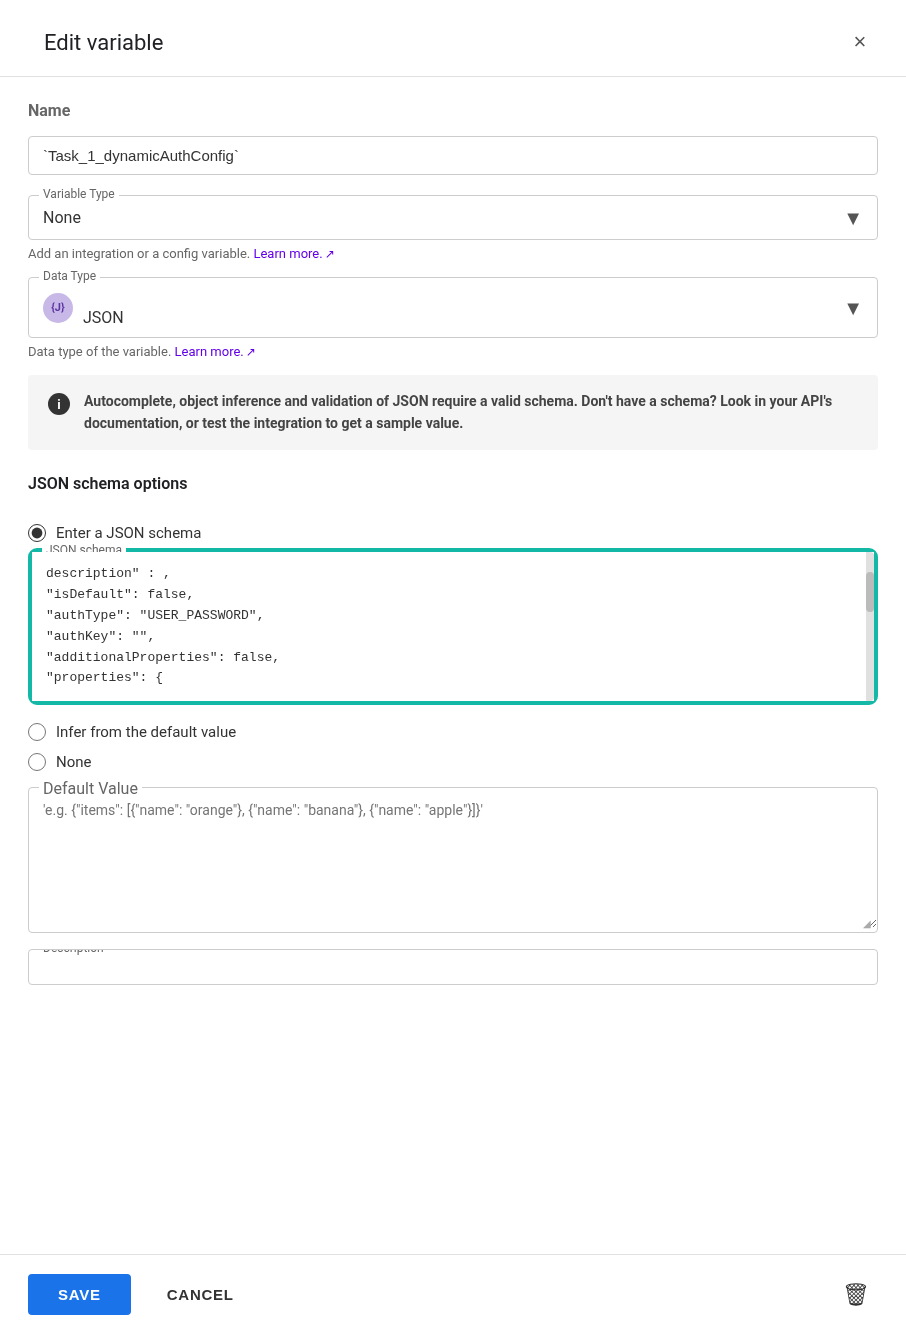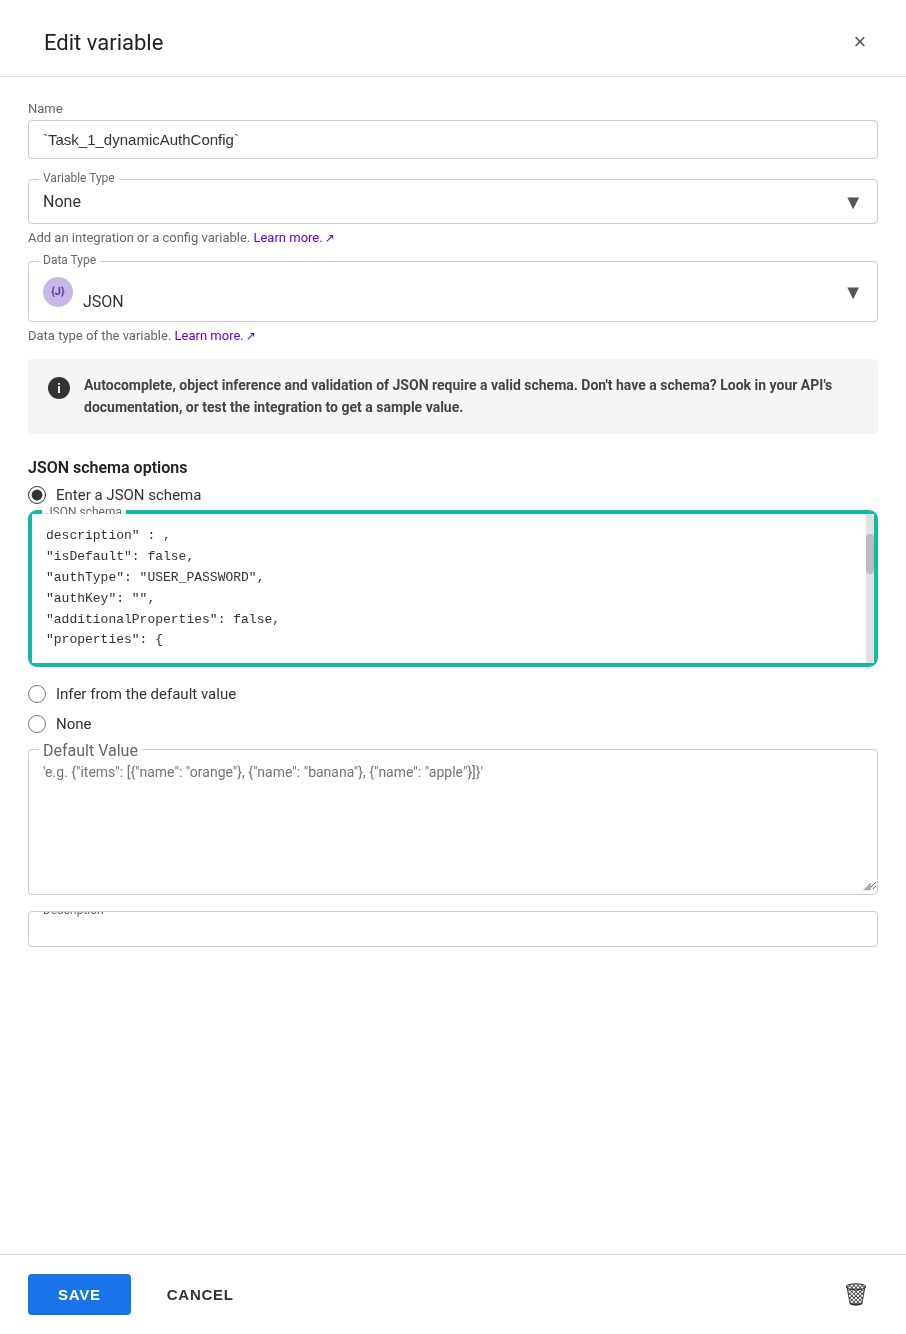--- a/index.html
+++ b/index.html
@@ -47,24 +47,25 @@
       max-height: calc(1334px - 90px - 80px);
     }
 
     
     .field-group {
       margin-bottom: 20px;
     }
 
     
     .field-label-static {
-      font-size: 13px;
-      color: #666;
-      margin-bottom: 4px;
+      font-size: 16px;
+      color: #666;
+      margin-bottom: 16px;
       display: block;
+      font-weight: bold;
     }
 
     .field-input {
       width: 100%;
       border: 1px solid #ccc;
       border-radius: 4px;
       padding: 10px 14px;
       font-size: 15px;
       color: #333;
       background: #fff;
@@ -158,21 +159,21 @@
       color: #444;
       line-height: 1.55;
       font-weight: bold;
     }
 
     
     .section-title {
       font-size: 16px;
       font-weight: 600;
       color: #202124;
-      margin-bottom: 3px;
+      margin-bottom: 25px;
     }
 
     
     .radio-group {
       margin-bottom: 10px;
     }
     .radio-option {
       display: flex;
       align-items: center;
       gap: 10px;

